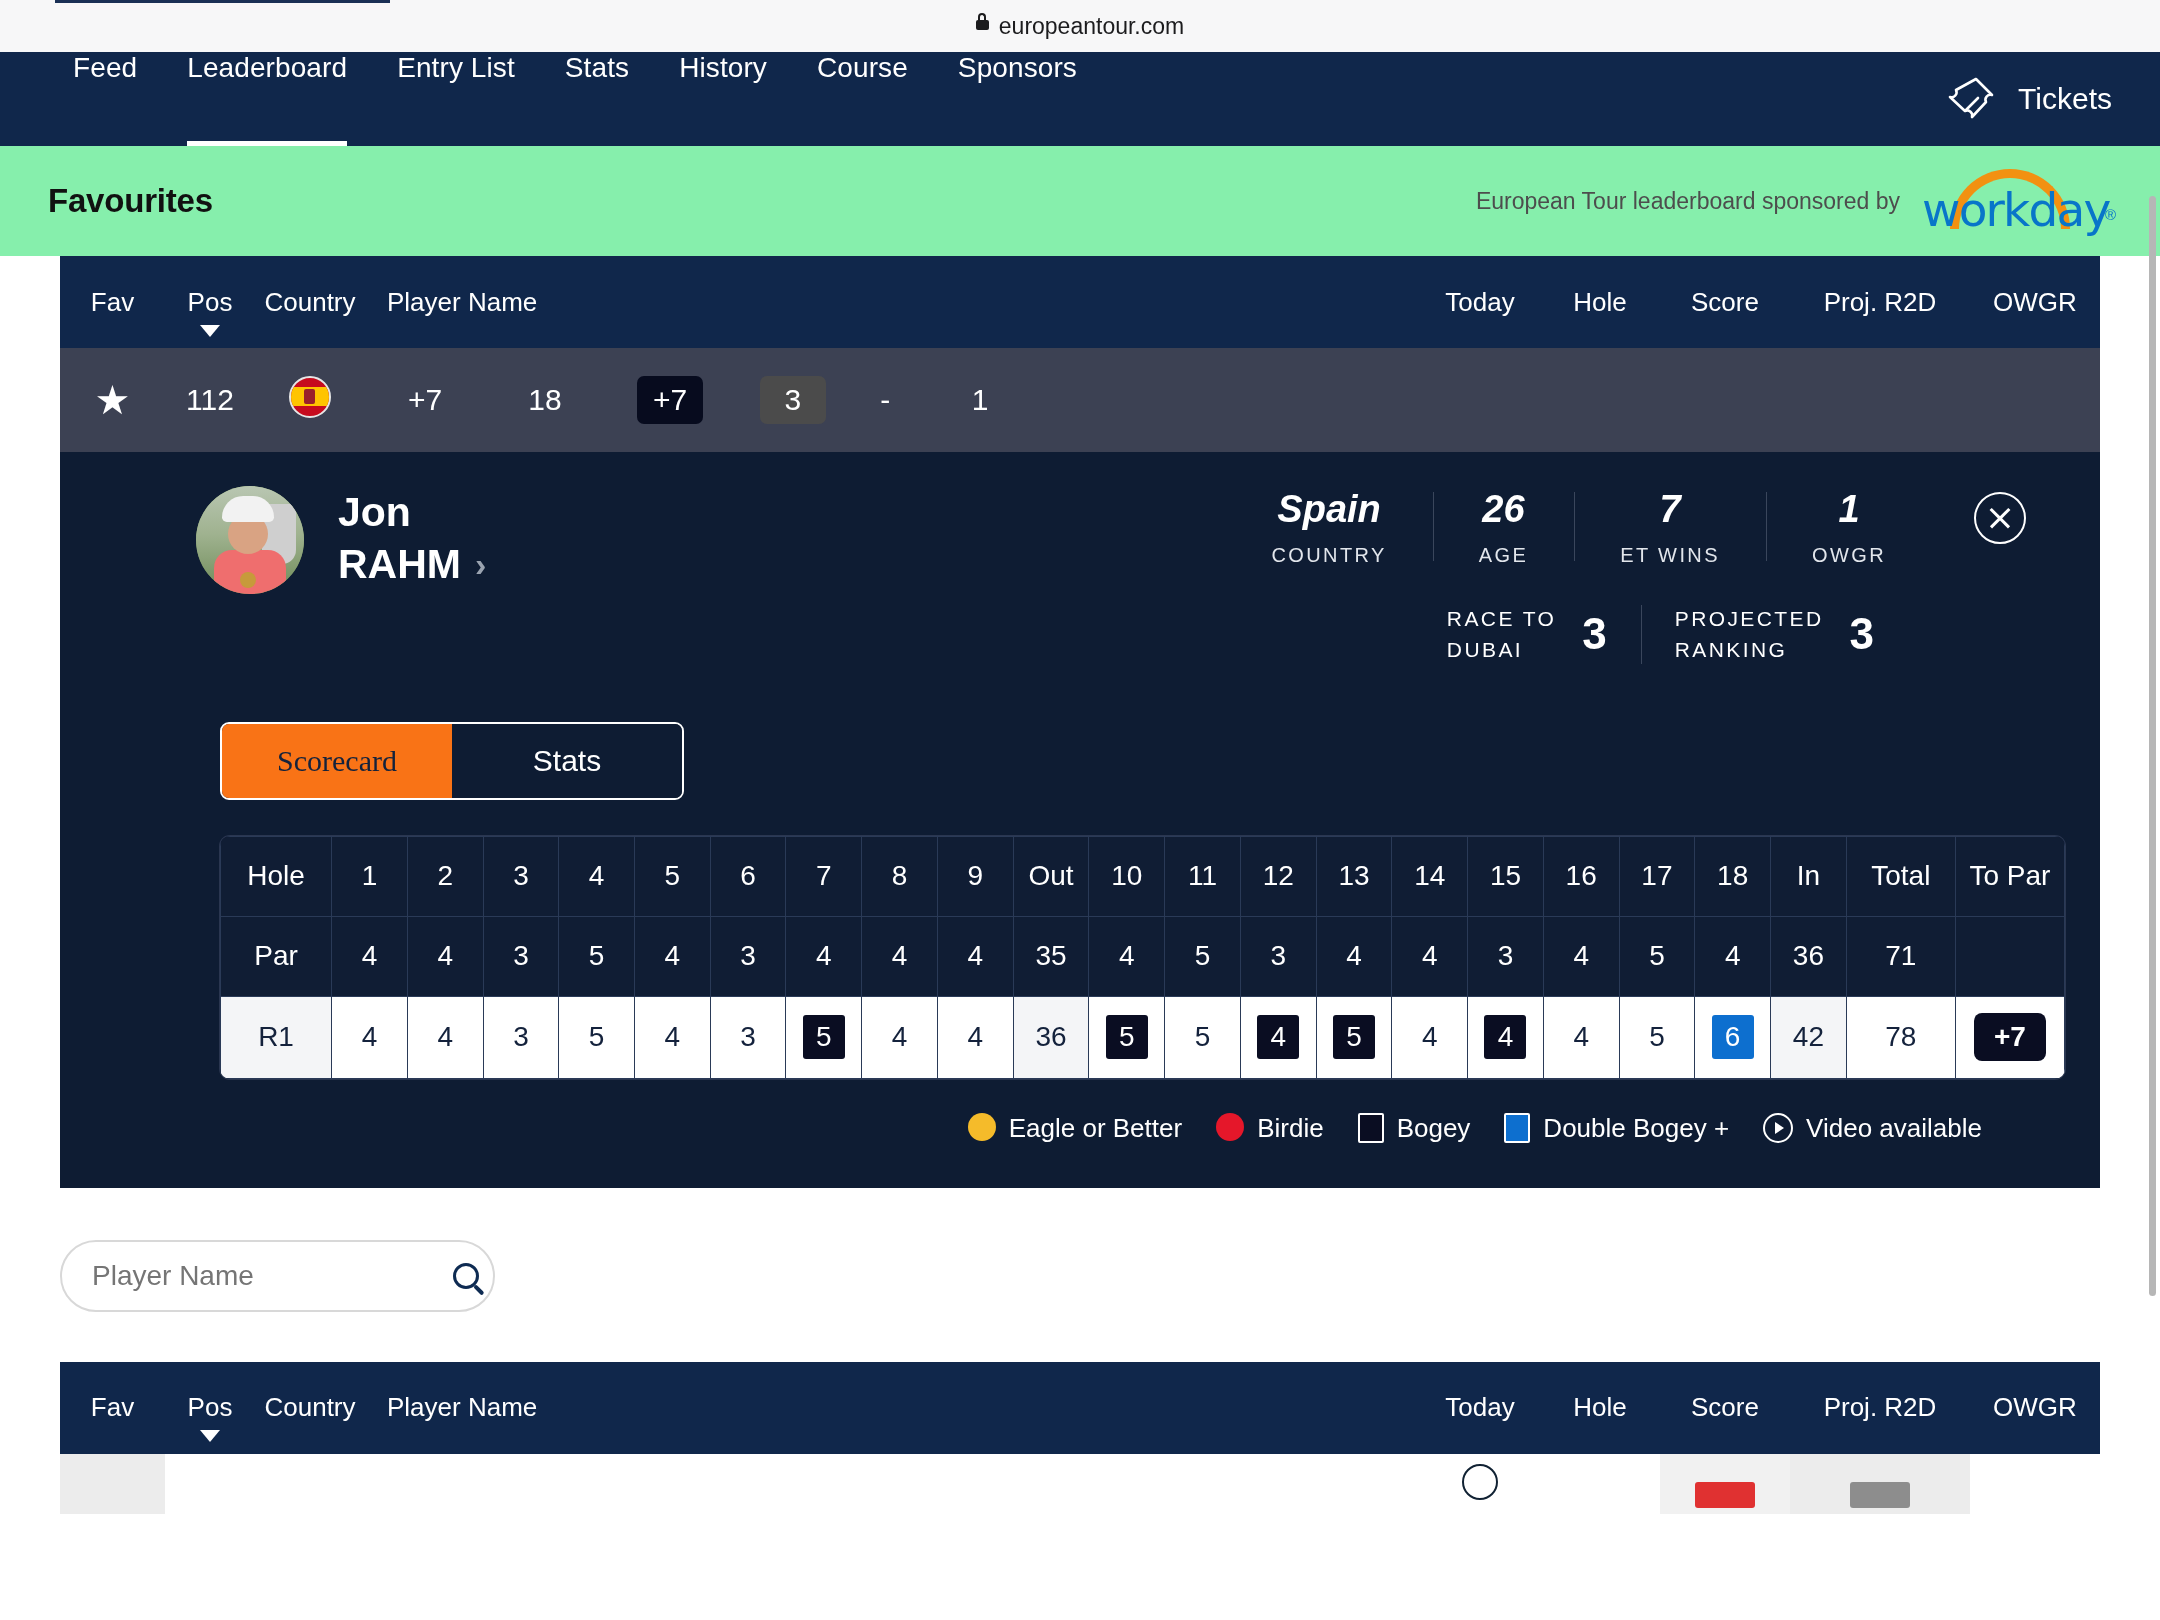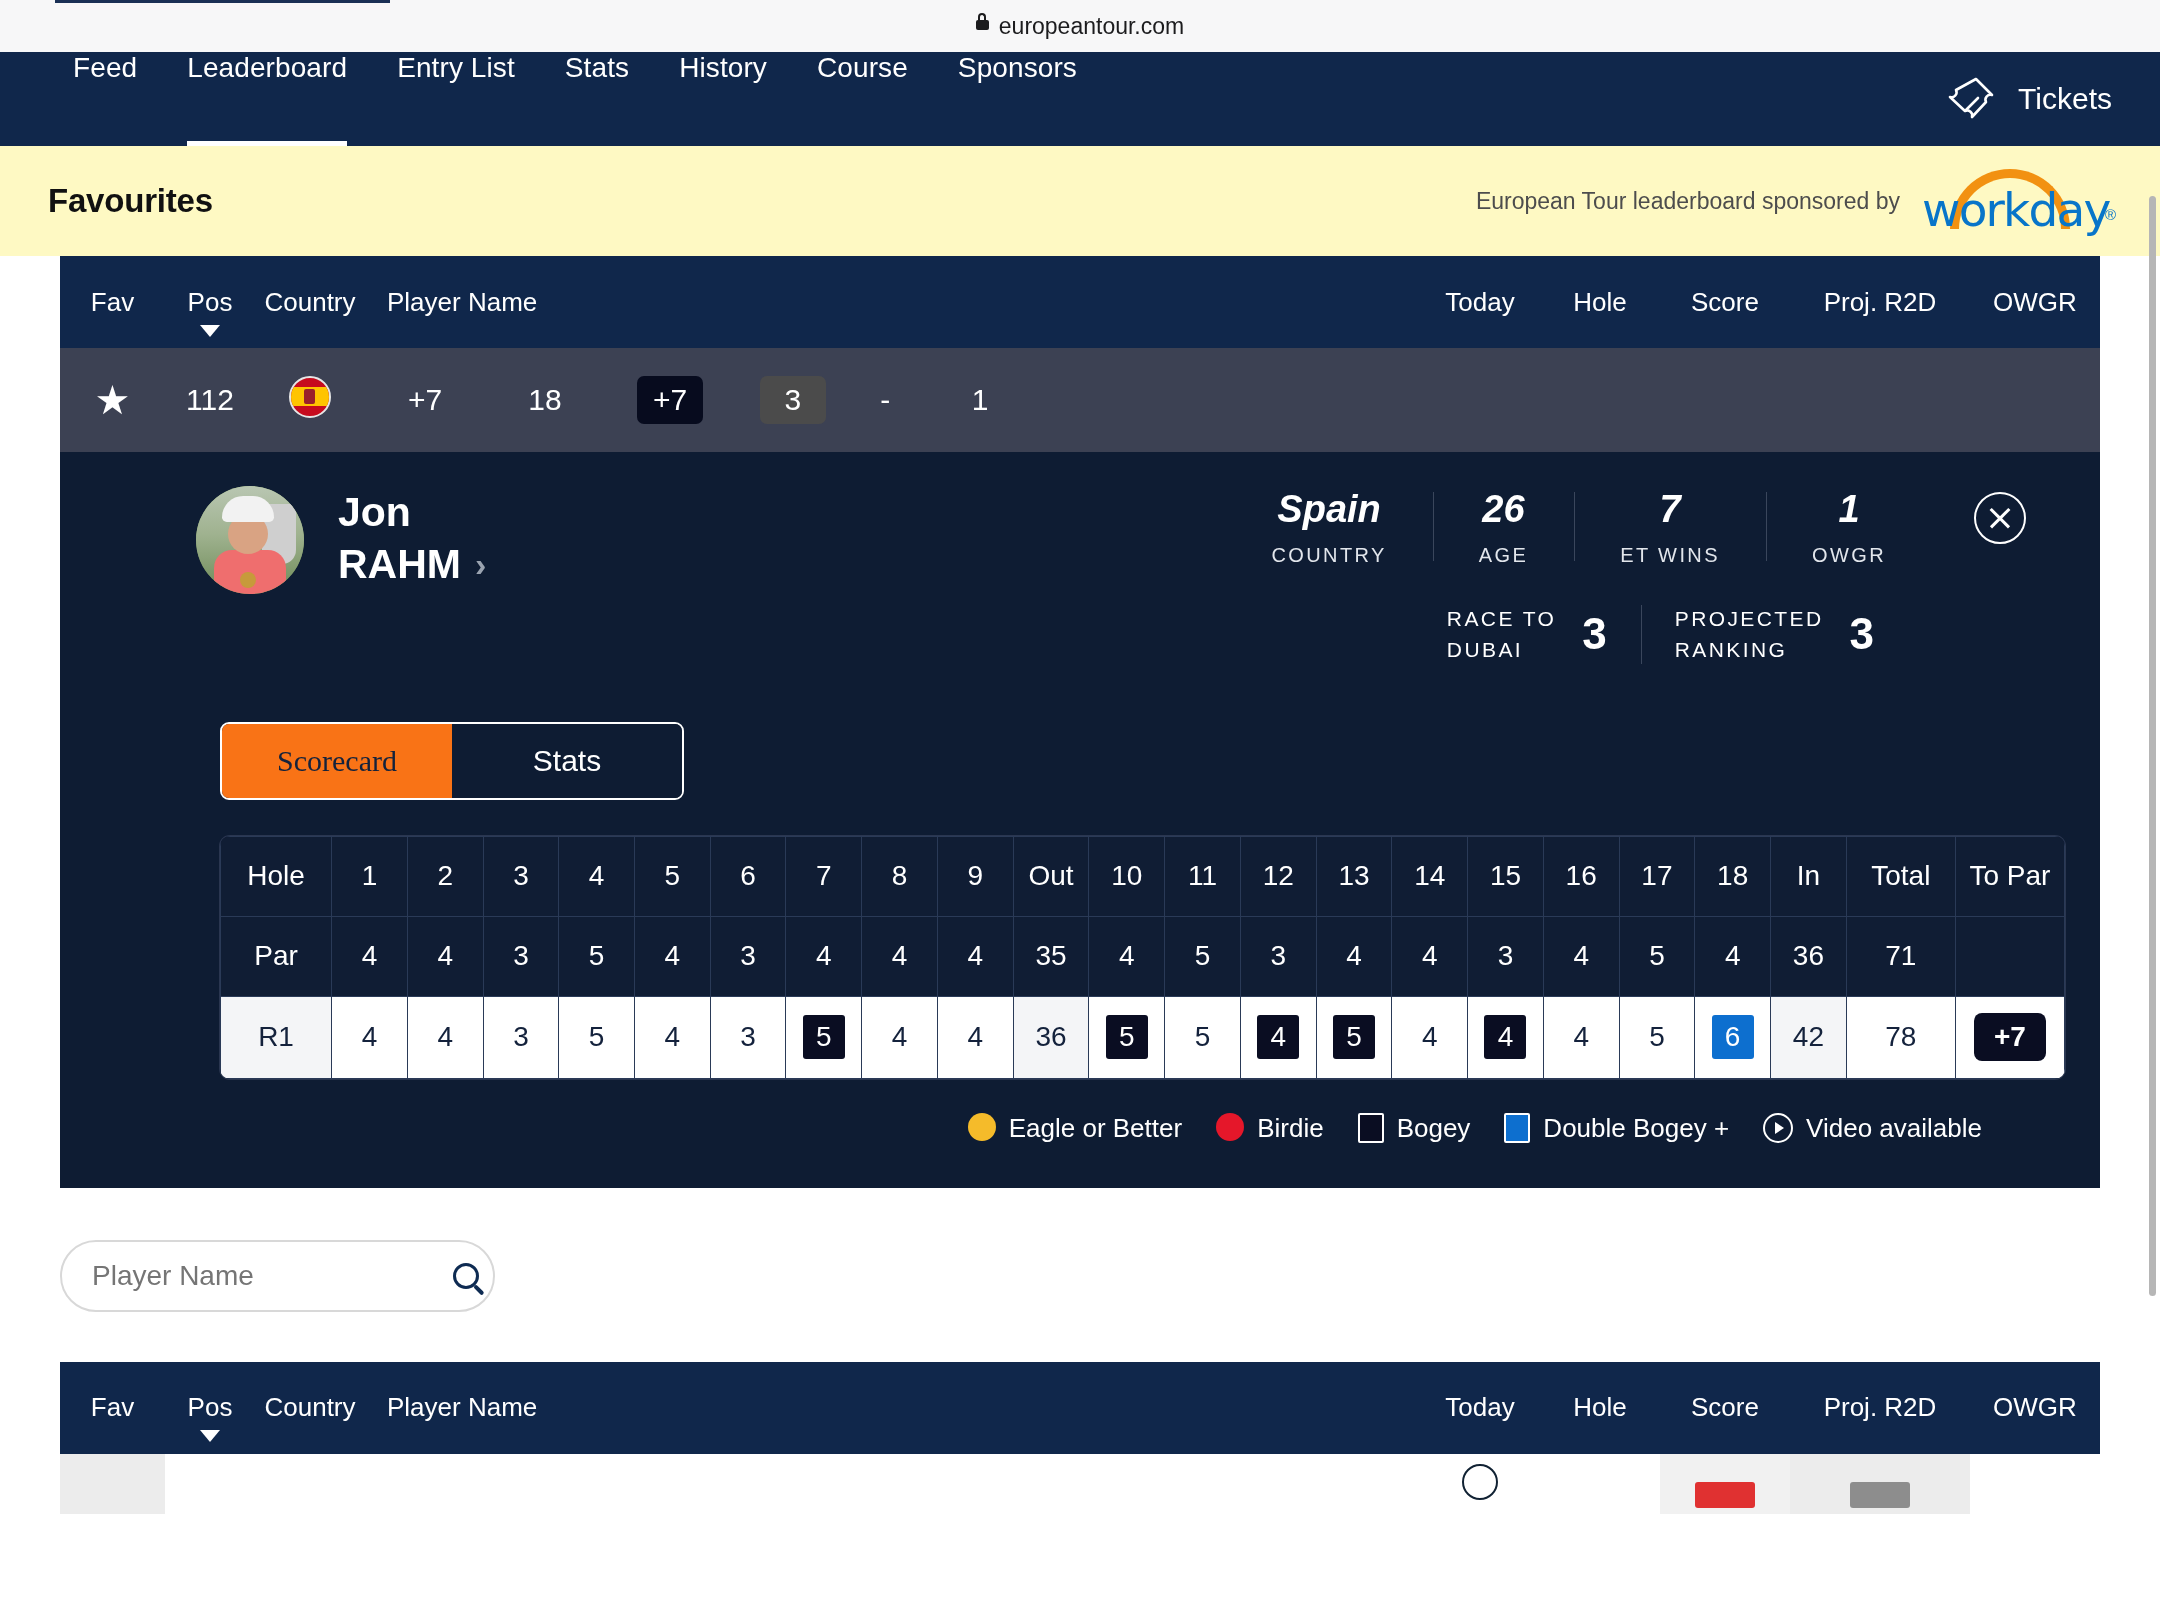--- a/index.html
+++ b/index.html
@@ -43,21 +43,21 @@
   
   .nav { background:#10274b; height:94px; display:flex; align-items:center; padding:0 0 0 48px; position:relative; }
   .nav-items { display:flex; align-items:center; height:94px; }
   .nav-item { position:relative; height:94px; display:flex; align-items:flex-start;
     padding:0 25px; color:#ffffff; font-size:28px; letter-spacing:0.1px; cursor:pointer; white-space:nowrap; }
   .nav-item.active::after { content:""; position:absolute; left:25px; right:25px; bottom:0; height:5px; background:#ffffff; }
   .tickets { margin-left:auto; margin-right:48px; display:flex; align-items:center; gap:22px; color:#fff; font-size:30px; }
   .ticket-ico { width:54px; height:46px; display:block; }
 
   
-  .favhead { height:110px; display:flex; align-items:center; padding:0 48px; background:#fef9c3; }
+  .favhead { height:110px; display:flex; align-items:center; padding:0 48px; background:#86efac; }
   .favhead h1 { font-size:33px; font-weight:700; color:#111; letter-spacing:-0.2px; }
   .sponsor { margin-left:auto; display:flex; align-items:center; gap:22px; }
   .sponsor .txt { font-size:23px; color:#4d4d4d; }
   .wd { position:relative; width:190px; height:64px; }
   .wd .arc { position:absolute; top:0; left:28px; width:120px; height:60px;
     border:9px solid #f29111; border-bottom:none; border-radius:62px 62px 0 0; }
   .wd .word { position:absolute; bottom:-4px; left:0; font-size:47px; font-weight:400;
     color:#0875c9; letter-spacing:-1.8px; font-family:"DejaVu Sans", sans-serif; }
   .wd .reg { position:absolute; right:-4px; bottom:10px; font-size:15px; color:#0875c9; }
 

